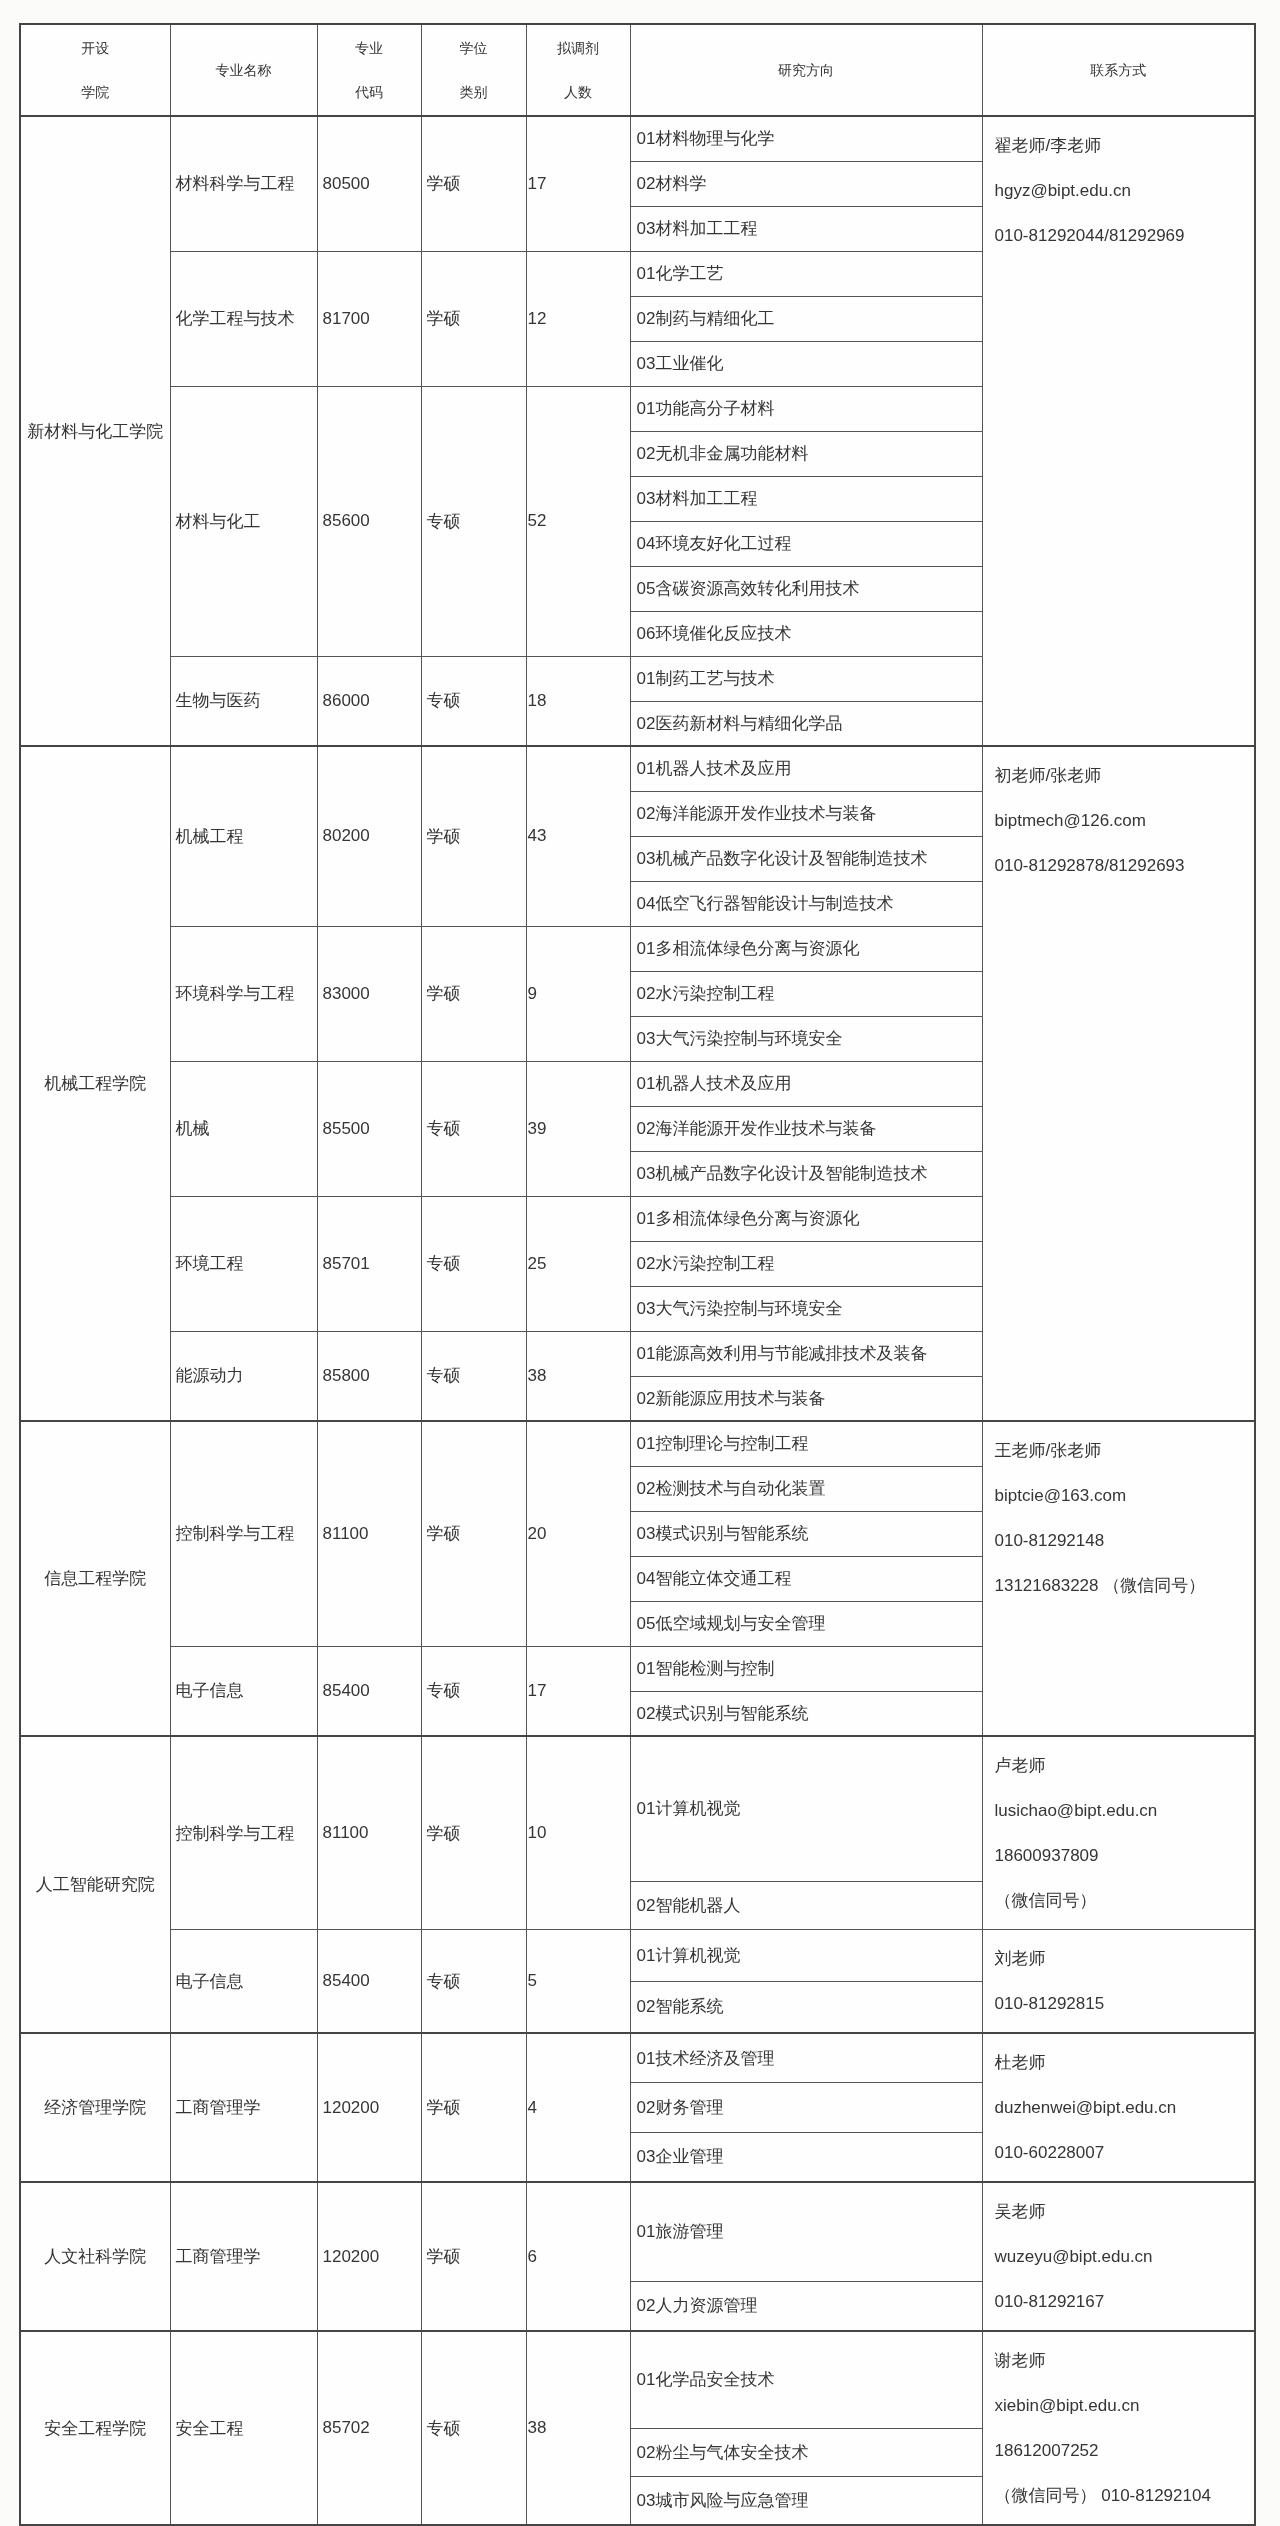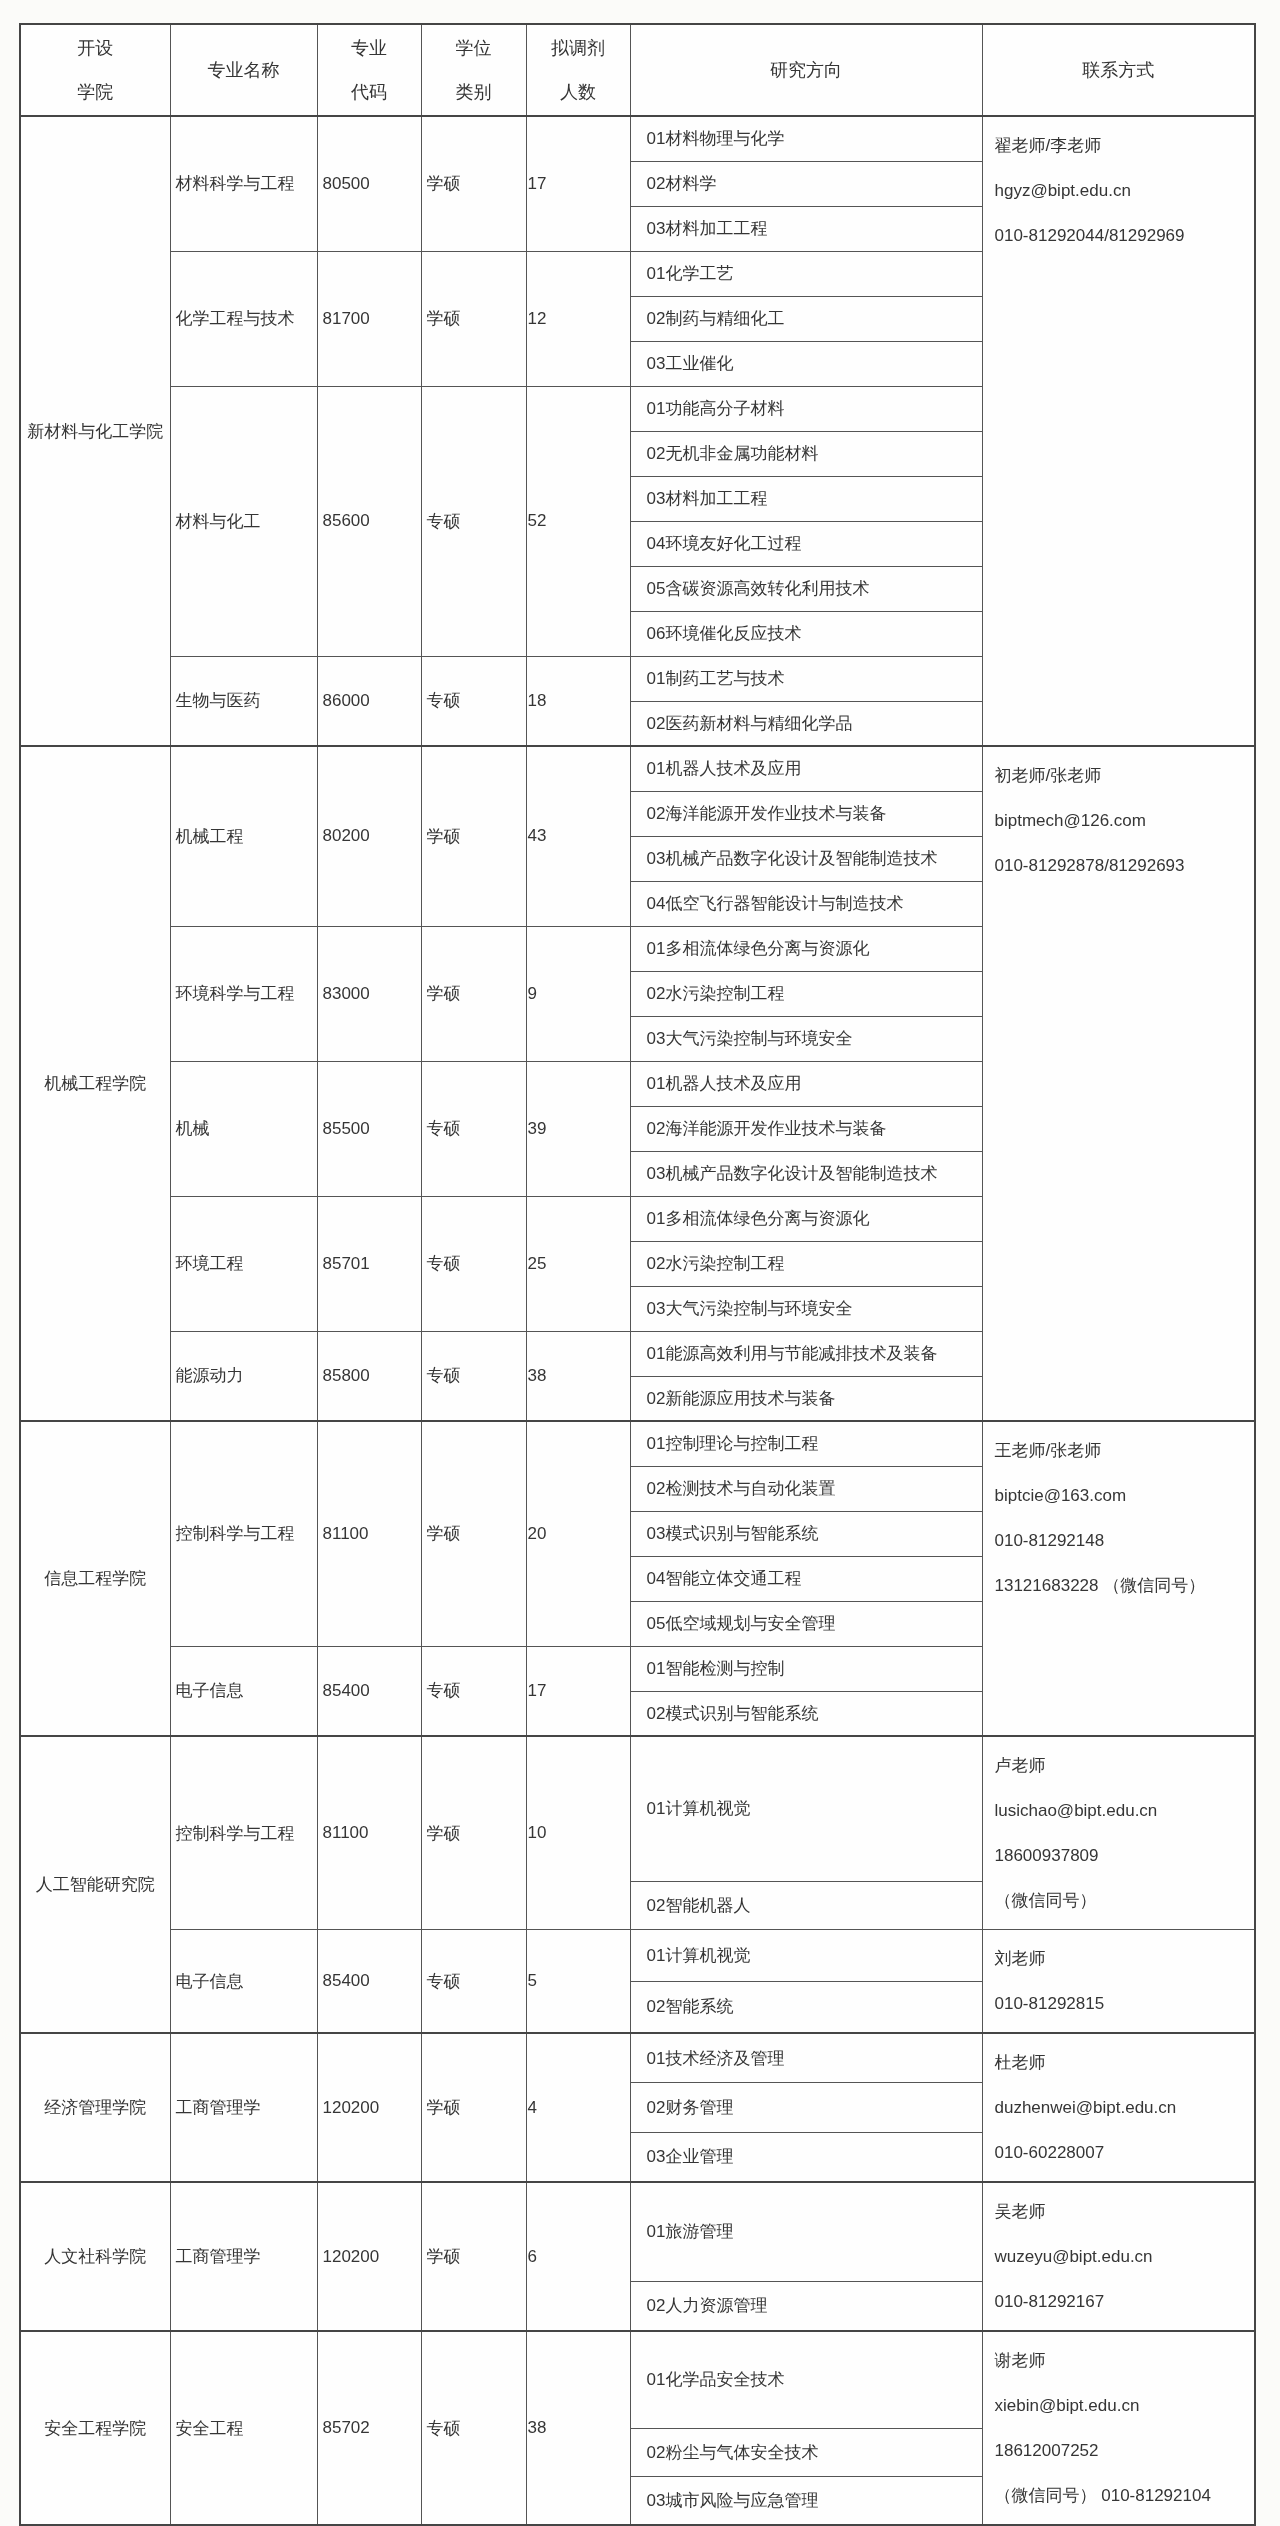--- a/index.html
+++ b/index.html
@@ -19,32 +19,32 @@
     background:#fefefe;
   }
   th,td{
     border:1px solid #555;
     font-weight:400;
     overflow:hidden;
     box-sizing:border-box;
   }
   th{
     height:92px;
-    font-size:18px;
+    font-size:14px;
     text-align:center;
     vertical-align:middle;
     white-space:pre-line;
     line-height:44px;
     font-weight:400;
   }
   td{font-size:17px;vertical-align:middle;}
   td.college{text-align:center;padding:0 4px;}
   td.mname,td.mcode,td.mdeg{text-align:left;padding-left:5px;}
   td.mquota{text-align:left;}
-  td.dir{text-align:left;padding-left:16px;white-space:nowrap;}
+  td.dir{text-align:left;padding-left:6px;white-space:nowrap;}
   td.contact{vertical-align:top;padding:6px;}
   .cl{
     height:45px;
     display:flex;
     align-items:center;
     padding-left:6px;
     white-space:nowrap;
     font-size:17px;
   }
   tr.cg td{border-top:2px solid #454545;}

